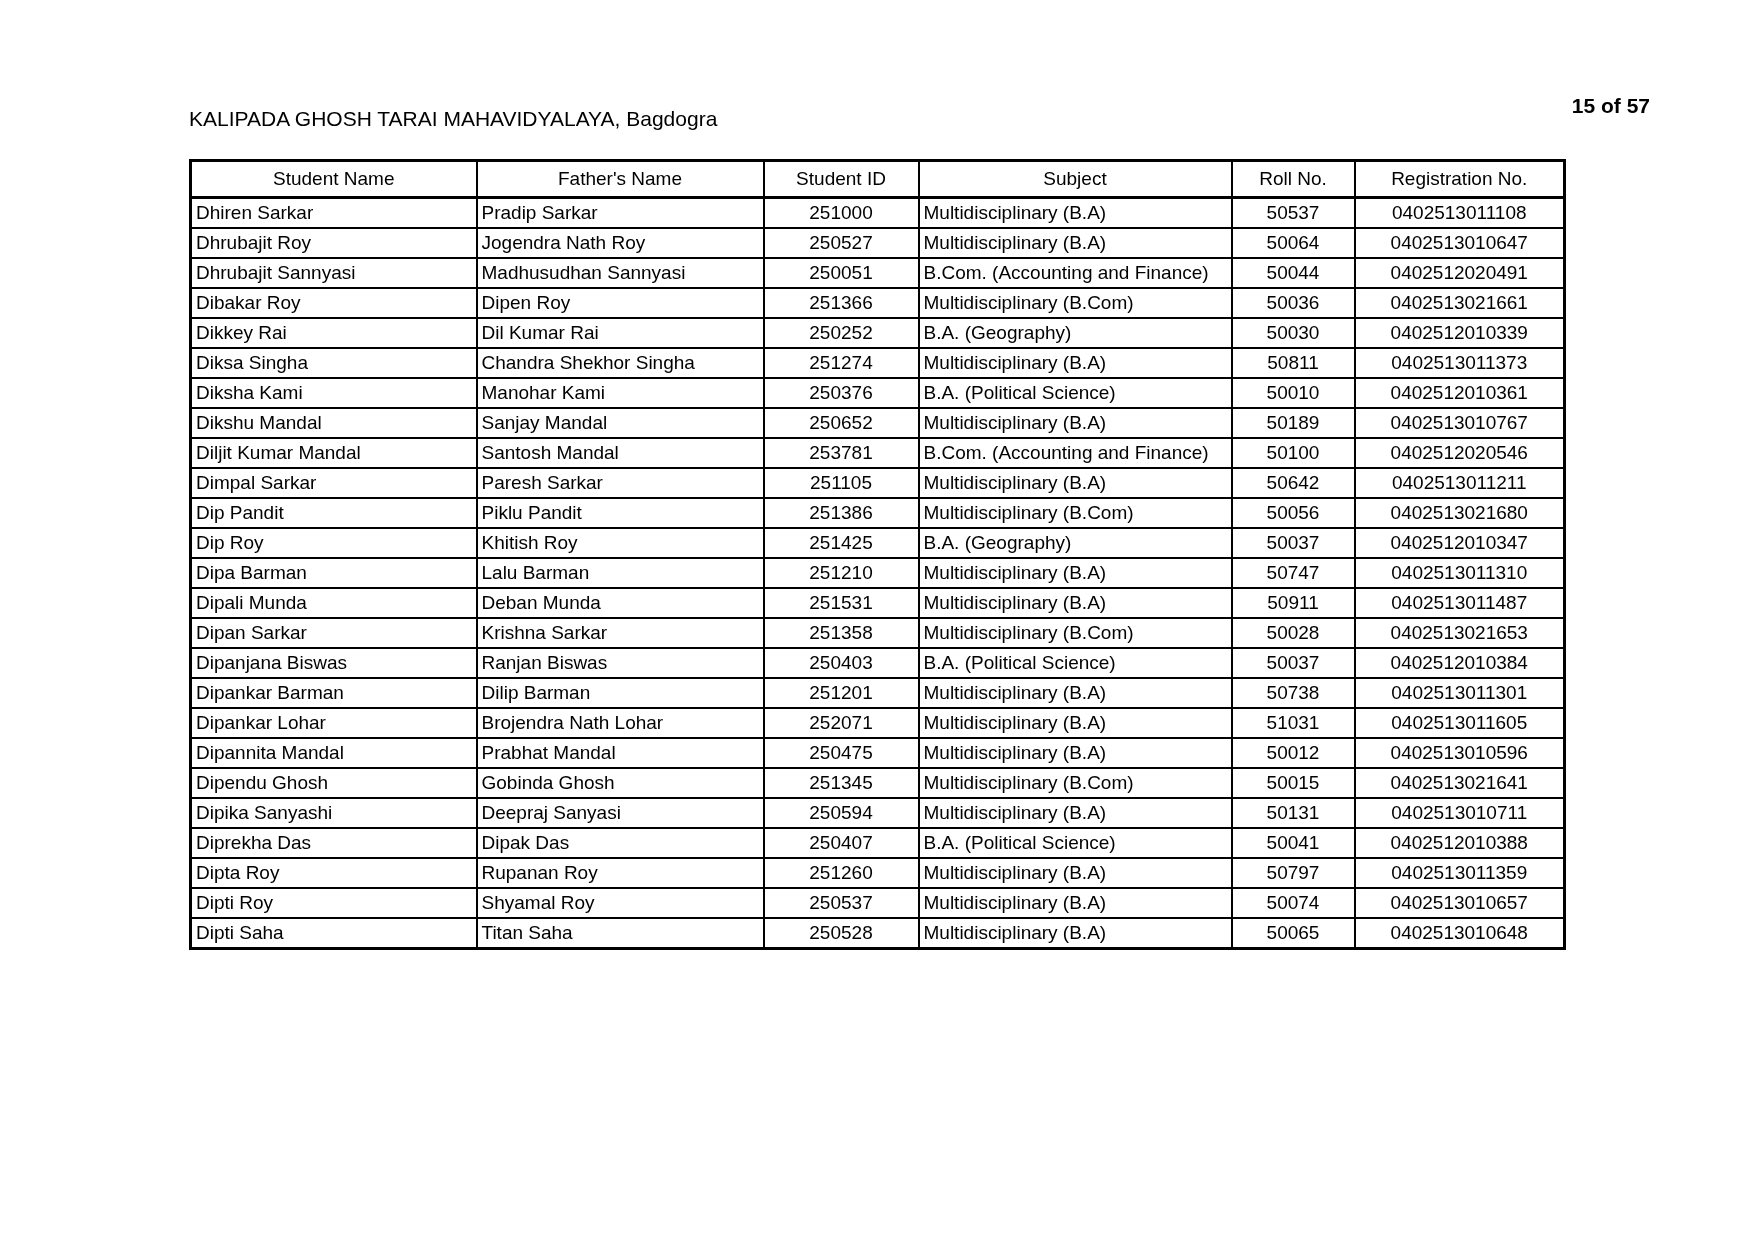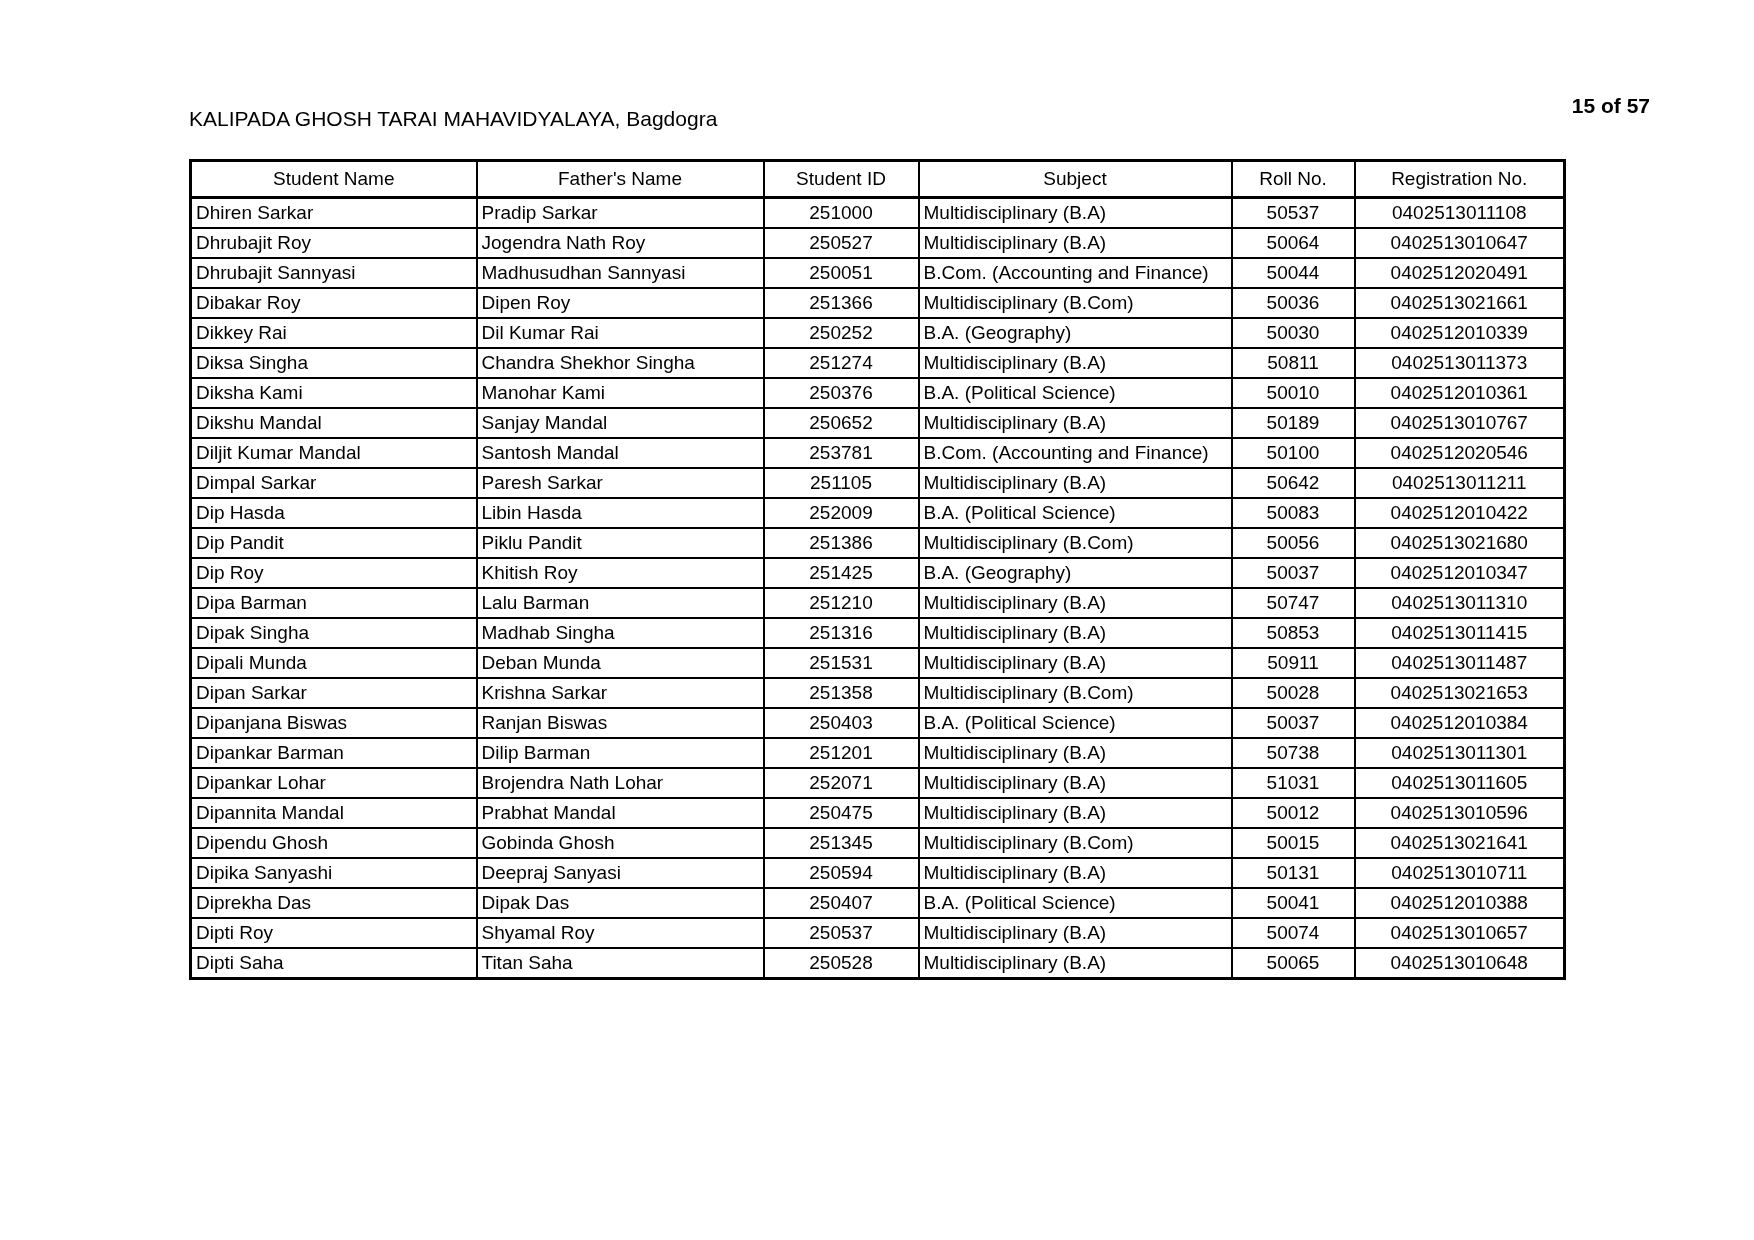--- a/index.html
+++ b/index.html
@@ -169,28 +169,20 @@
   </tr>
       <tr>
     <td class="al">Dimpal Sarkar</td>
     <td class="al">Paresh Sarkar</td>
     <td class="ac">251105</td>
     <td class="al">Multidisciplinary (B.A)</td>
     <td class="ac">50642</td>
     <td class="ac">0402513011211</td>
   </tr>
       <tr>
-    <td class="al">Dip Hasda</td>
-    <td class="al">Libin Hasda</td>
-    <td class="ac">252009</td>
-    <td class="al">B.A. (Political Science)</td>
-    <td class="ac">50083</td>
-    <td class="ac">0402512010422</td>
-  </tr>
-      <tr>
     <td class="al">Dip Pandit</td>
     <td class="al">Piklu Pandit</td>
     <td class="ac">251386</td>
     <td class="al">Multidisciplinary (B.Com)</td>
     <td class="ac">50056</td>
     <td class="ac">0402513021680</td>
   </tr>
       <tr>
     <td class="al">Dip Roy</td>
     <td class="al">Khitish Roy</td>
@@ -201,28 +193,20 @@
   </tr>
       <tr>
     <td class="al">Dipa Barman</td>
     <td class="al">Lalu Barman</td>
     <td class="ac">251210</td>
     <td class="al">Multidisciplinary (B.A)</td>
     <td class="ac">50747</td>
     <td class="ac">0402513011310</td>
   </tr>
       <tr>
-    <td class="al">Dipak Singha</td>
-    <td class="al">Madhab Singha</td>
-    <td class="ac">251316</td>
-    <td class="al">Multidisciplinary (B.A)</td>
-    <td class="ac">50853</td>
-    <td class="ac">0402513011415</td>
-  </tr>
-      <tr>
     <td class="al">Dipali Munda</td>
     <td class="al">Deban Munda</td>
     <td class="ac">251531</td>
     <td class="al">Multidisciplinary (B.A)</td>
     <td class="ac">50911</td>
     <td class="ac">0402513011487</td>
   </tr>
       <tr>
     <td class="al">Dipan Sarkar</td>
     <td class="al">Krishna Sarkar</td>
@@ -281,20 +265,28 @@
   </tr>
       <tr>
     <td class="al">Diprekha Das</td>
     <td class="al">Dipak Das</td>
     <td class="ac">250407</td>
     <td class="al">B.A. (Political Science)</td>
     <td class="ac">50041</td>
     <td class="ac">0402512010388</td>
   </tr>
       <tr>
+    <td class="al">Dipta Roy</td>
+    <td class="al">Rupanan Roy</td>
+    <td class="ac">251260</td>
+    <td class="al">Multidisciplinary (B.A)</td>
+    <td class="ac">50797</td>
+    <td class="ac">0402513011359</td>
+  </tr>
+      <tr>
     <td class="al">Dipti Roy</td>
     <td class="al">Shyamal Roy</td>
     <td class="ac">250537</td>
     <td class="al">Multidisciplinary (B.A)</td>
     <td class="ac">50074</td>
     <td class="ac">0402513010657</td>
   </tr>
       <tr>
     <td class="al">Dipti Saha</td>
     <td class="al">Titan Saha</td>

